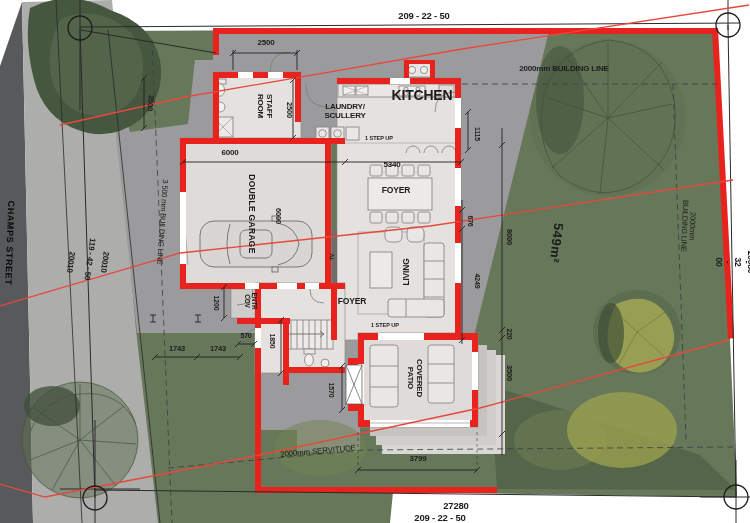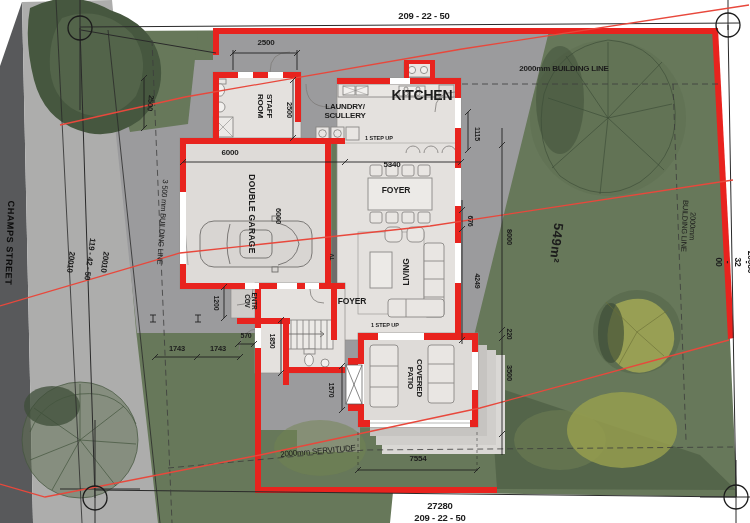--- a/index.html
+++ b/index.html
@@ -343,16 +343,16 @@
   <div class="lbl r90" style="left:272px;top:341px;font-size:7px;">1850</div>
   <div class="lbl r90" style="left:216px;top:303px;font-size:7px;">1200</div>
   <div class="lbl" style="left:177px;top:349px;font-size:7.5px;">1743</div>
   <div class="lbl" style="left:218px;top:349px;font-size:7.5px;">1743</div>
   <div class="lbl r90" style="left:331px;top:390px;font-size:7px;">1570</div>
   <div class="lbl" style="left:385px;top:326px;font-size:5.5px;letter-spacing:0;">1 STEP UP</div>
   <div class="lbl r90" style="left:414px;top:378px;">COVERED
 PATIO</div>
 
   <div class="lbl thin" style="left:318px;top:452px;transform:translate(-50%,-50%) rotate(-5deg);">2000mm SERVITUDE</div>
-  <div class="lbl" style="left:418px;top:459px;">7554</div>
-  <div class="lbl" style="left:440px;top:506px;font-size:9.5px;">27280</div>
+  <div class="lbl" style="left:418px;top:459px;">3799</div>
+  <div class="lbl" style="left:456px;top:506px;font-size:9.5px;">27280</div>
   <div class="lbl" style="left:440px;top:518px;font-size:9.5px;">209 - 22 - 50</div>
 </div>
 
 </body></html>

